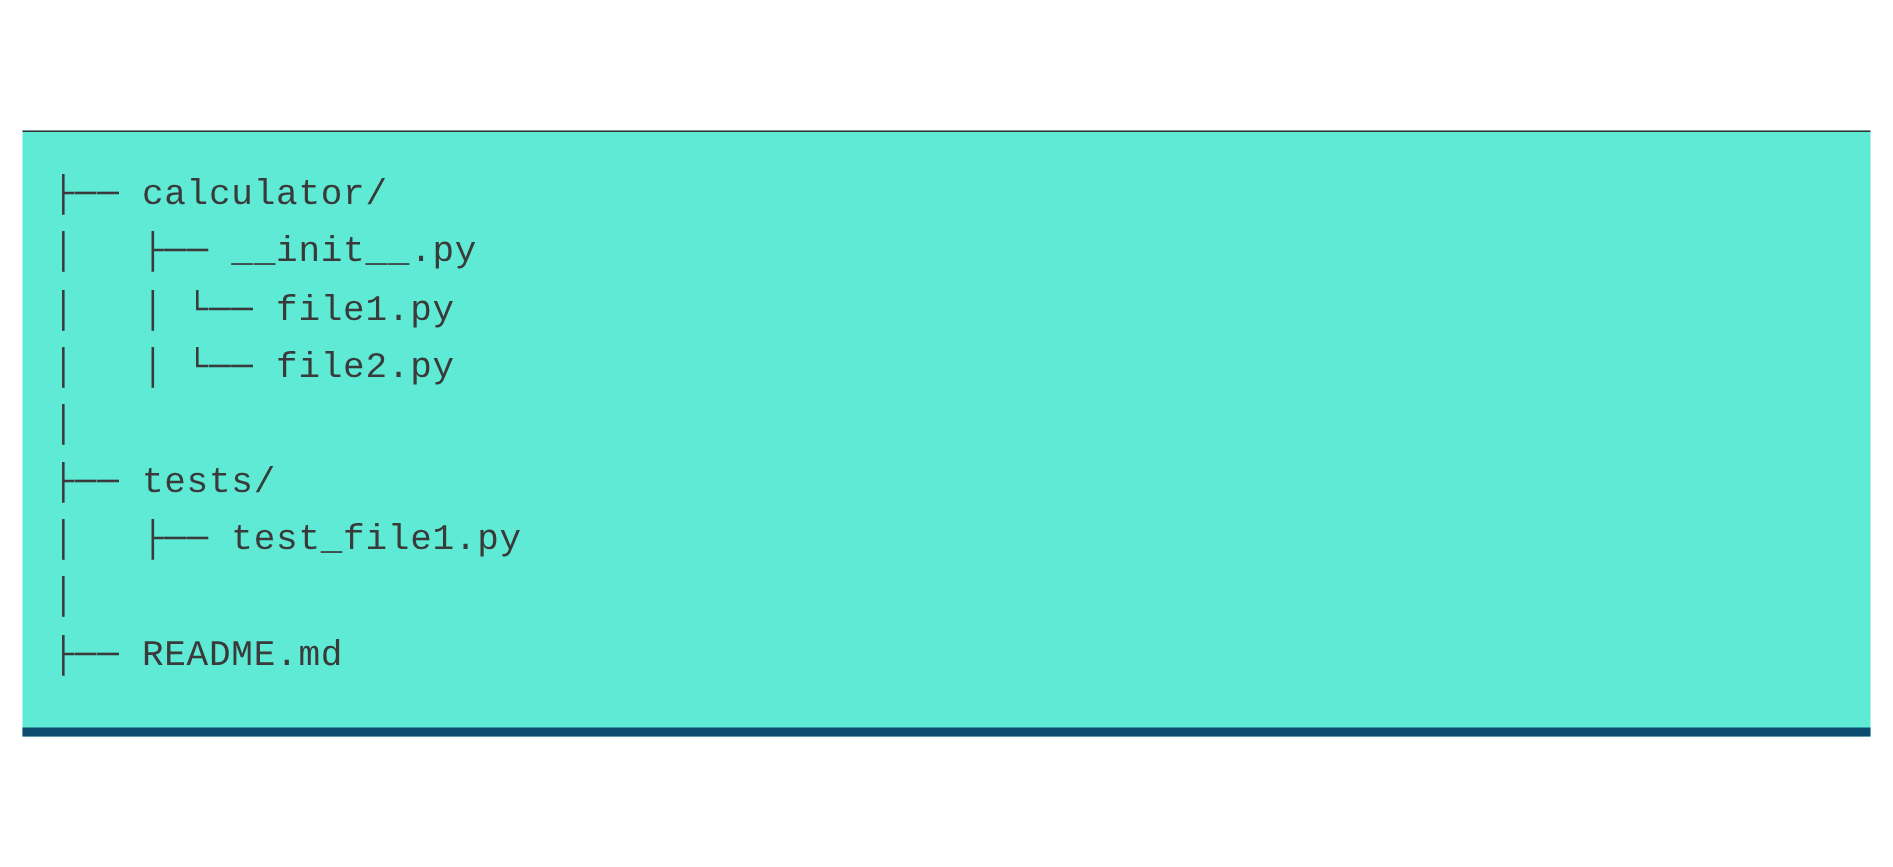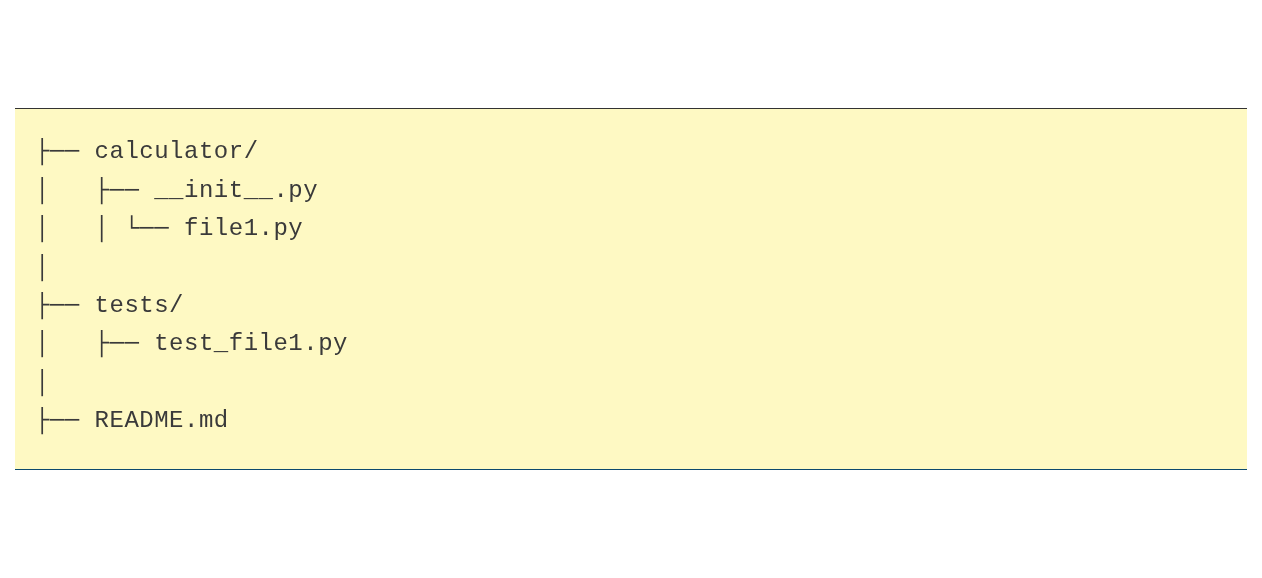--- a/index.html
+++ b/index.html
@@ -9,36 +9,37 @@
       height: 578px;
       font-family: "Courier New", Courier, monospace;
       font-size: 24px;
       color: #3a3a3a;
       display: flex;
       align-items: center;
       justify-content: center;
     }
     .code-block {
       width: 1232px;
-      background: #fef9c3;
+      background: #5eead4;
       border-top: 1px solid #333;
-      border-bottom: 1px solid #0c4a6e;
+      border-bottom: 6px solid #0c4a6e;
       padding: 24px 20px 28px 20px;
       line-height: 1.6;
       letter-spacing: 0.5px;
     }
     .tree-line {
       white-space: pre;
     }
   </style>
 </head>
 <body>
 
 <div class="code-block">
   <div class="tree-line">├── calculator/</div>
   <div class="tree-line">│   ├── __init__.py</div>
   <div class="tree-line">│   │ └── file1.py</div>
+  <div class="tree-line">│   │ └── file2.py</div>
   <div class="tree-line">│</div>
   <div class="tree-line">├── tests/</div>
   <div class="tree-line">│   ├── test_file1.py</div>
   <div class="tree-line">│</div>
   <div class="tree-line">├── README.md</div>
 </div>
 
 </body></html>

